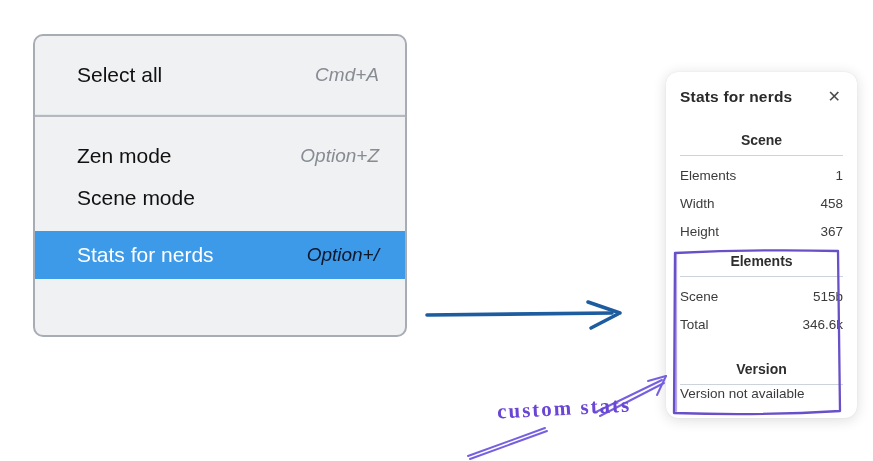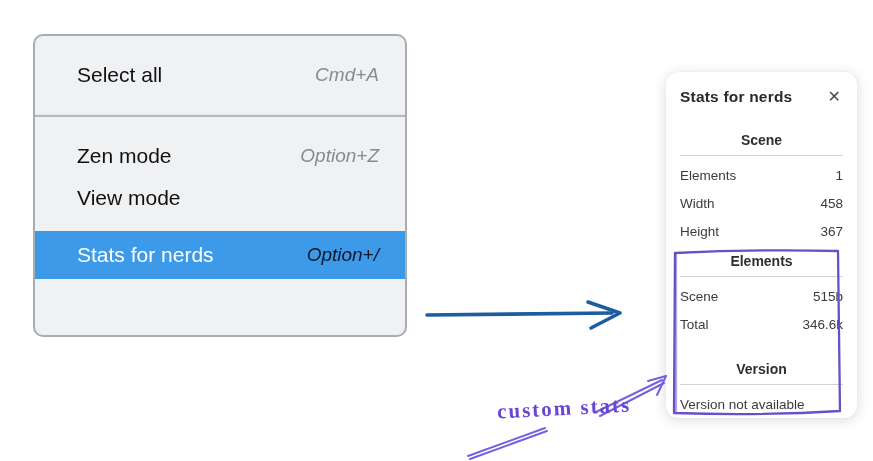--- a/index.html
+++ b/index.html
@@ -102,21 +102,21 @@
     border-top: 1px solid #ccd3da;
     margin: 7px 0 0 0;
   }
   .stat-row {
     display: flex;
     justify-content: space-between;
     margin-top: 11px;
     line-height: 17px;
   }
   .stat-value { text-align: right; }
-  .version-note { margin-top: 11px; line-height: 17px; }
+  .version-note { margin-top: 0; line-height: 17px; }
 
   
   .overlay {
     position: absolute;
     left: 0; top: 0;
     width: 873px; height: 461px;
     pointer-events: none;
   }
   .custom-stats-label {
     position: absolute;
@@ -141,21 +141,21 @@
       <span class="menu-label">Select all</span>
       <span class="menu-shortcut">Cmd+A</span>
     </div>
     <div class="menu-divider"></div>
     <div class="menu-group">
       <div class="menu-row menu-row-std">
         <span class="menu-label">Zen mode</span>
         <span class="menu-shortcut">Option+Z</span>
       </div>
       <div class="menu-row menu-row-std">
-        <span class="menu-label">View mode</span>
+        <span class="menu-label">Scene mode</span>
       </div>
       <div class="menu-row menu-row-highlight">
         <span class="menu-label">Stats for nerds</span>
         <span class="menu-shortcut">Option+/</span>
       </div>
     </div>
   </div>
 
   <div class="stats-panel">
     <div class="stats-header">

